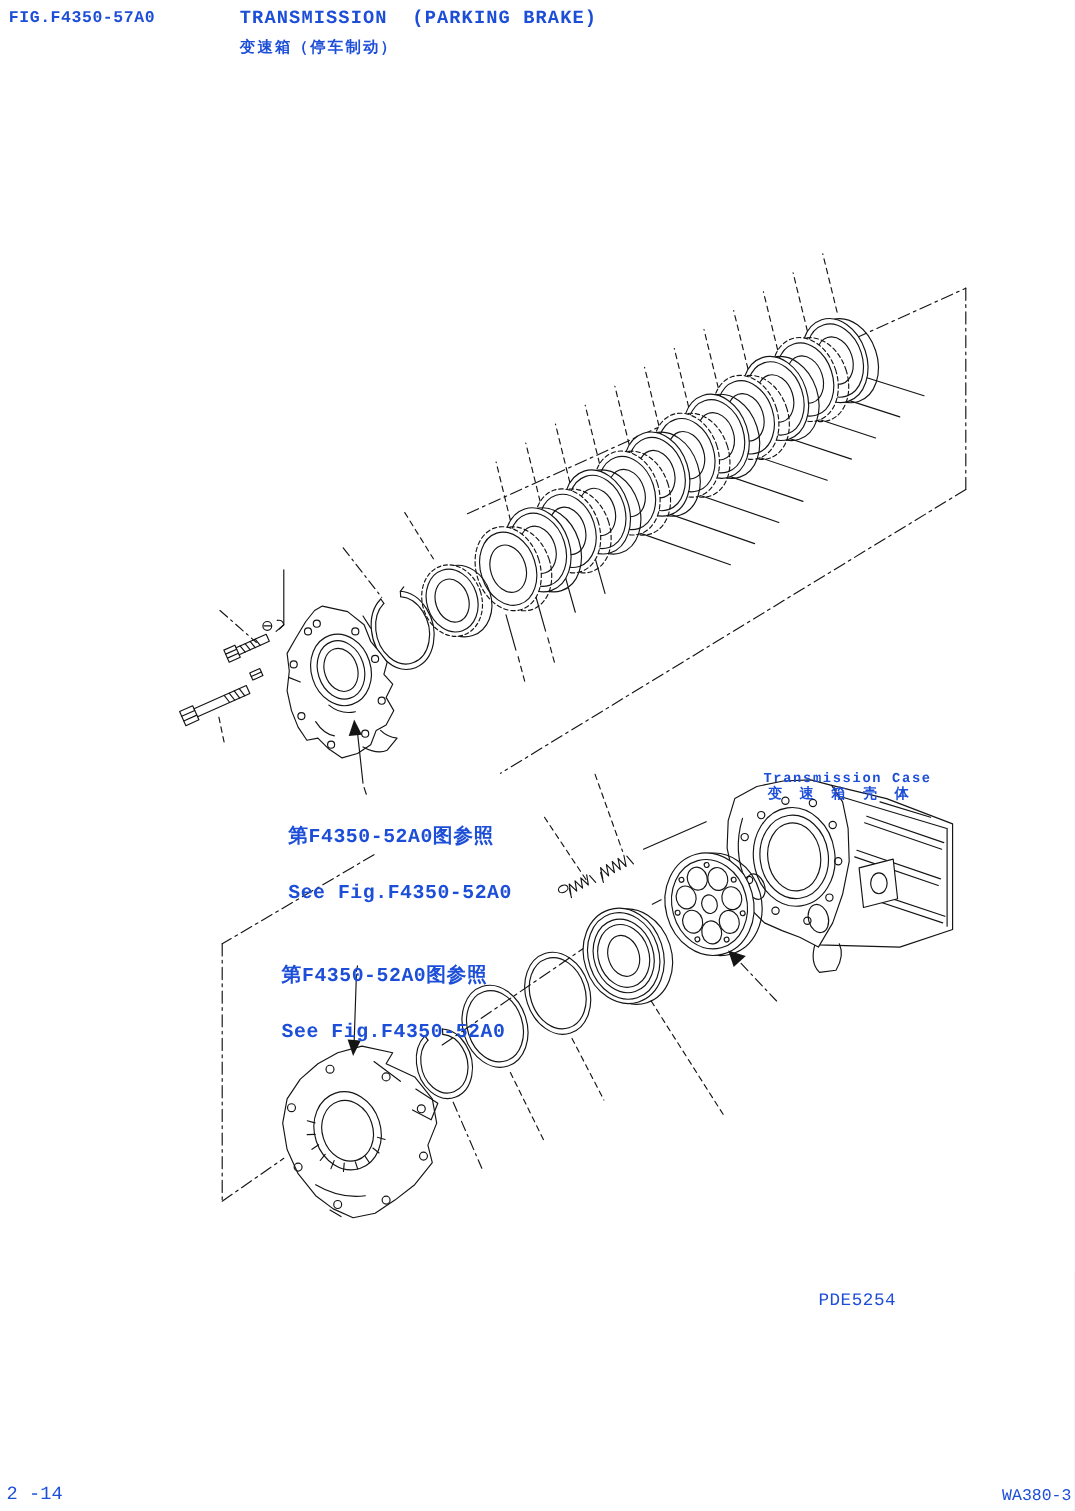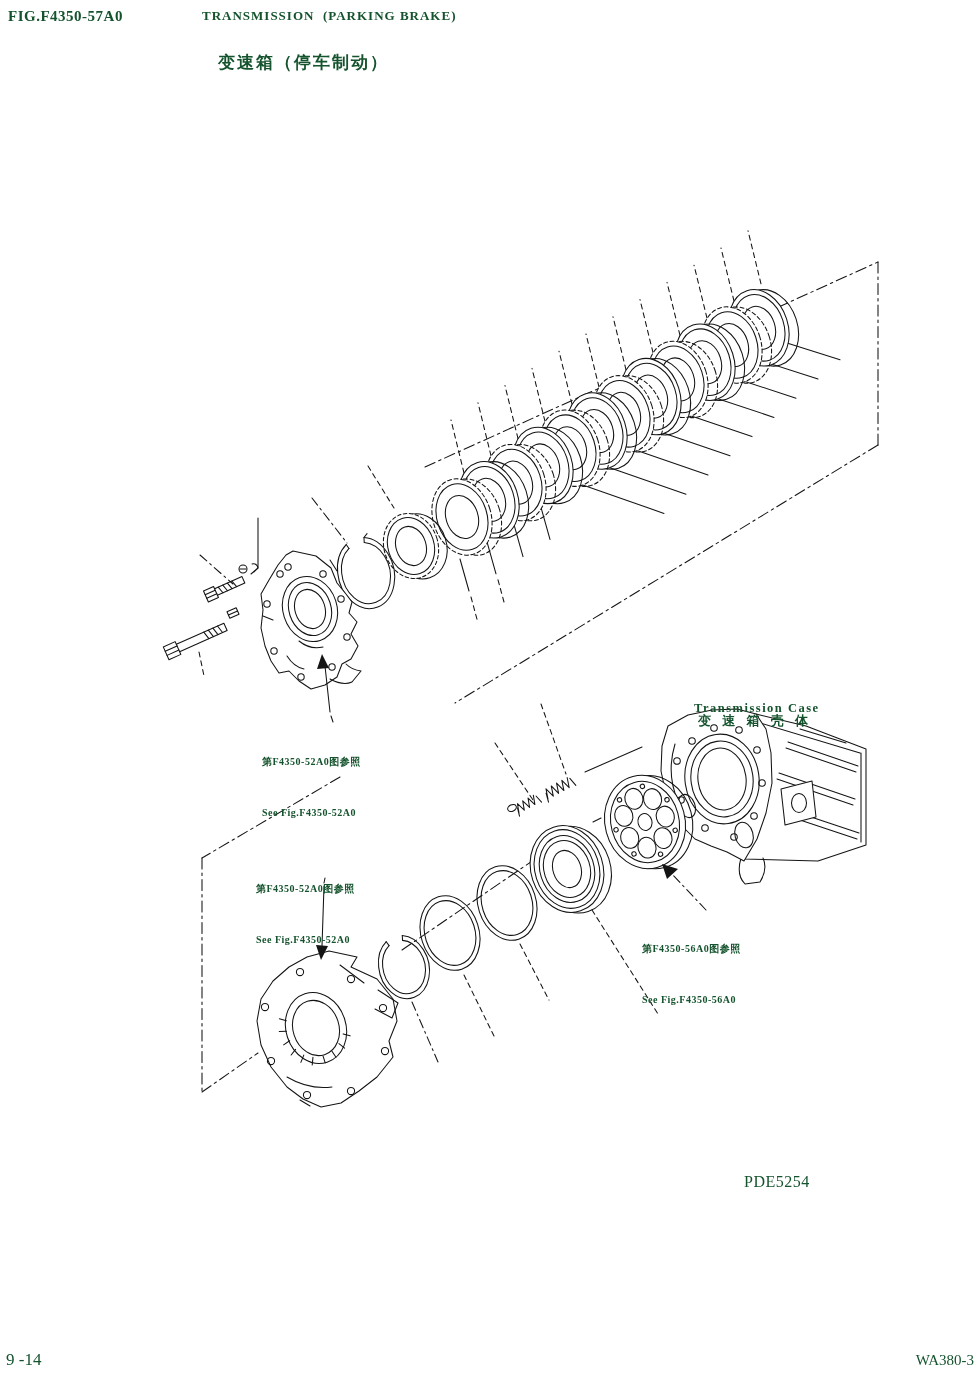--- a/index.html
+++ b/index.html
@@ -1,23 +1,23 @@
 <!DOCTYPE html>
 <html><head>
 <meta charset="utf-8">
 <style>
   html,body{margin:0;padding:0;background:#e8e8e8;}
   #page{position:relative;width:977px;height:1374px;background:#ffffff;overflow:hidden;
         font-family:"DejaVu Sans Mono",monospace;}
-  .lbl{position:absolute;color:#14532d;white-space:pre;font-family:Liberation Serif, serif;}
+  .lbl{position:absolute;color:#1d4ed8;white-space:pre;font-family:Liberation Mono, monospace;}
   .b{font-weight:bold;}
   .fig-no{left:8px;top:8px;font-size:15px;letter-spacing:.5px;}
-  .title-en{left:202px;top:8px;font-size:13px;letter-spacing:1px;}
-  .title-zh{left:218px;top:51px;font-size:17px;letter-spacing:2px;}
-  .ref{font-size:10px;line-height:17px;letter-spacing:.5px;}
+  .title-en{left:218px;top:8px;font-size:17px;letter-spacing:1px;}
+  .title-zh{left:218px;top:34px;font-size:14px;letter-spacing:2px;}
+  .ref{font-size:18px;line-height:17px;letter-spacing:.5px;}
   .ref-upper{left:262px;top:719px;}
   .ref-lower{left:256px;top:846px;}
   .ref-case{left:642px;top:906px;}
   .case-zh{left:698px;top:680px;font-size:13px;letter-spacing:4px;margin-top:32px;}
   .case-en{left:694px;top:701px;font-size:12.5px;letter-spacing:1.5px;}
   .pde{left:744px;top:1173px;font-size:16px;letter-spacing:.5px;}
   .foot-l{left:6px;top:1350px;font-size:17px;}
   .foot-r{right:3px;top:1352px;font-size:15px;margin-left:36px;}
   svg{position:absolute;left:0;top:0;}
   .ln{stroke:#141414;fill:none;stroke-width:1.05;stroke-linecap:round;stroke-linejoin:round;}
@@ -352,21 +352,17 @@
   </div>
 
   <div class="lbl b ref ref-lower">
     <div>第F4350-52A0图参照</div>
     <div>See Fig.F4350-52A0</div>
   </div>
 
   <div class="lbl b case-zh">变 速 箱 壳 体</div>
   <div class="lbl b case-en">Transmission Case</div>
 
-  <div class="lbl b ref ref-case">
-    <div>第F4350-56A0图参照</div>
-    <div>See Fig.F4350-56A0</div>
-  </div>
 
   <div class="lbl pde">PDE5254</div>
-  <div class="lbl foot-l">9 -14</div>
+  <div class="lbl foot-l">2 -14</div>
   <div class="lbl foot-r">WA380-3</div>
 </div>
 
 </body></html>

